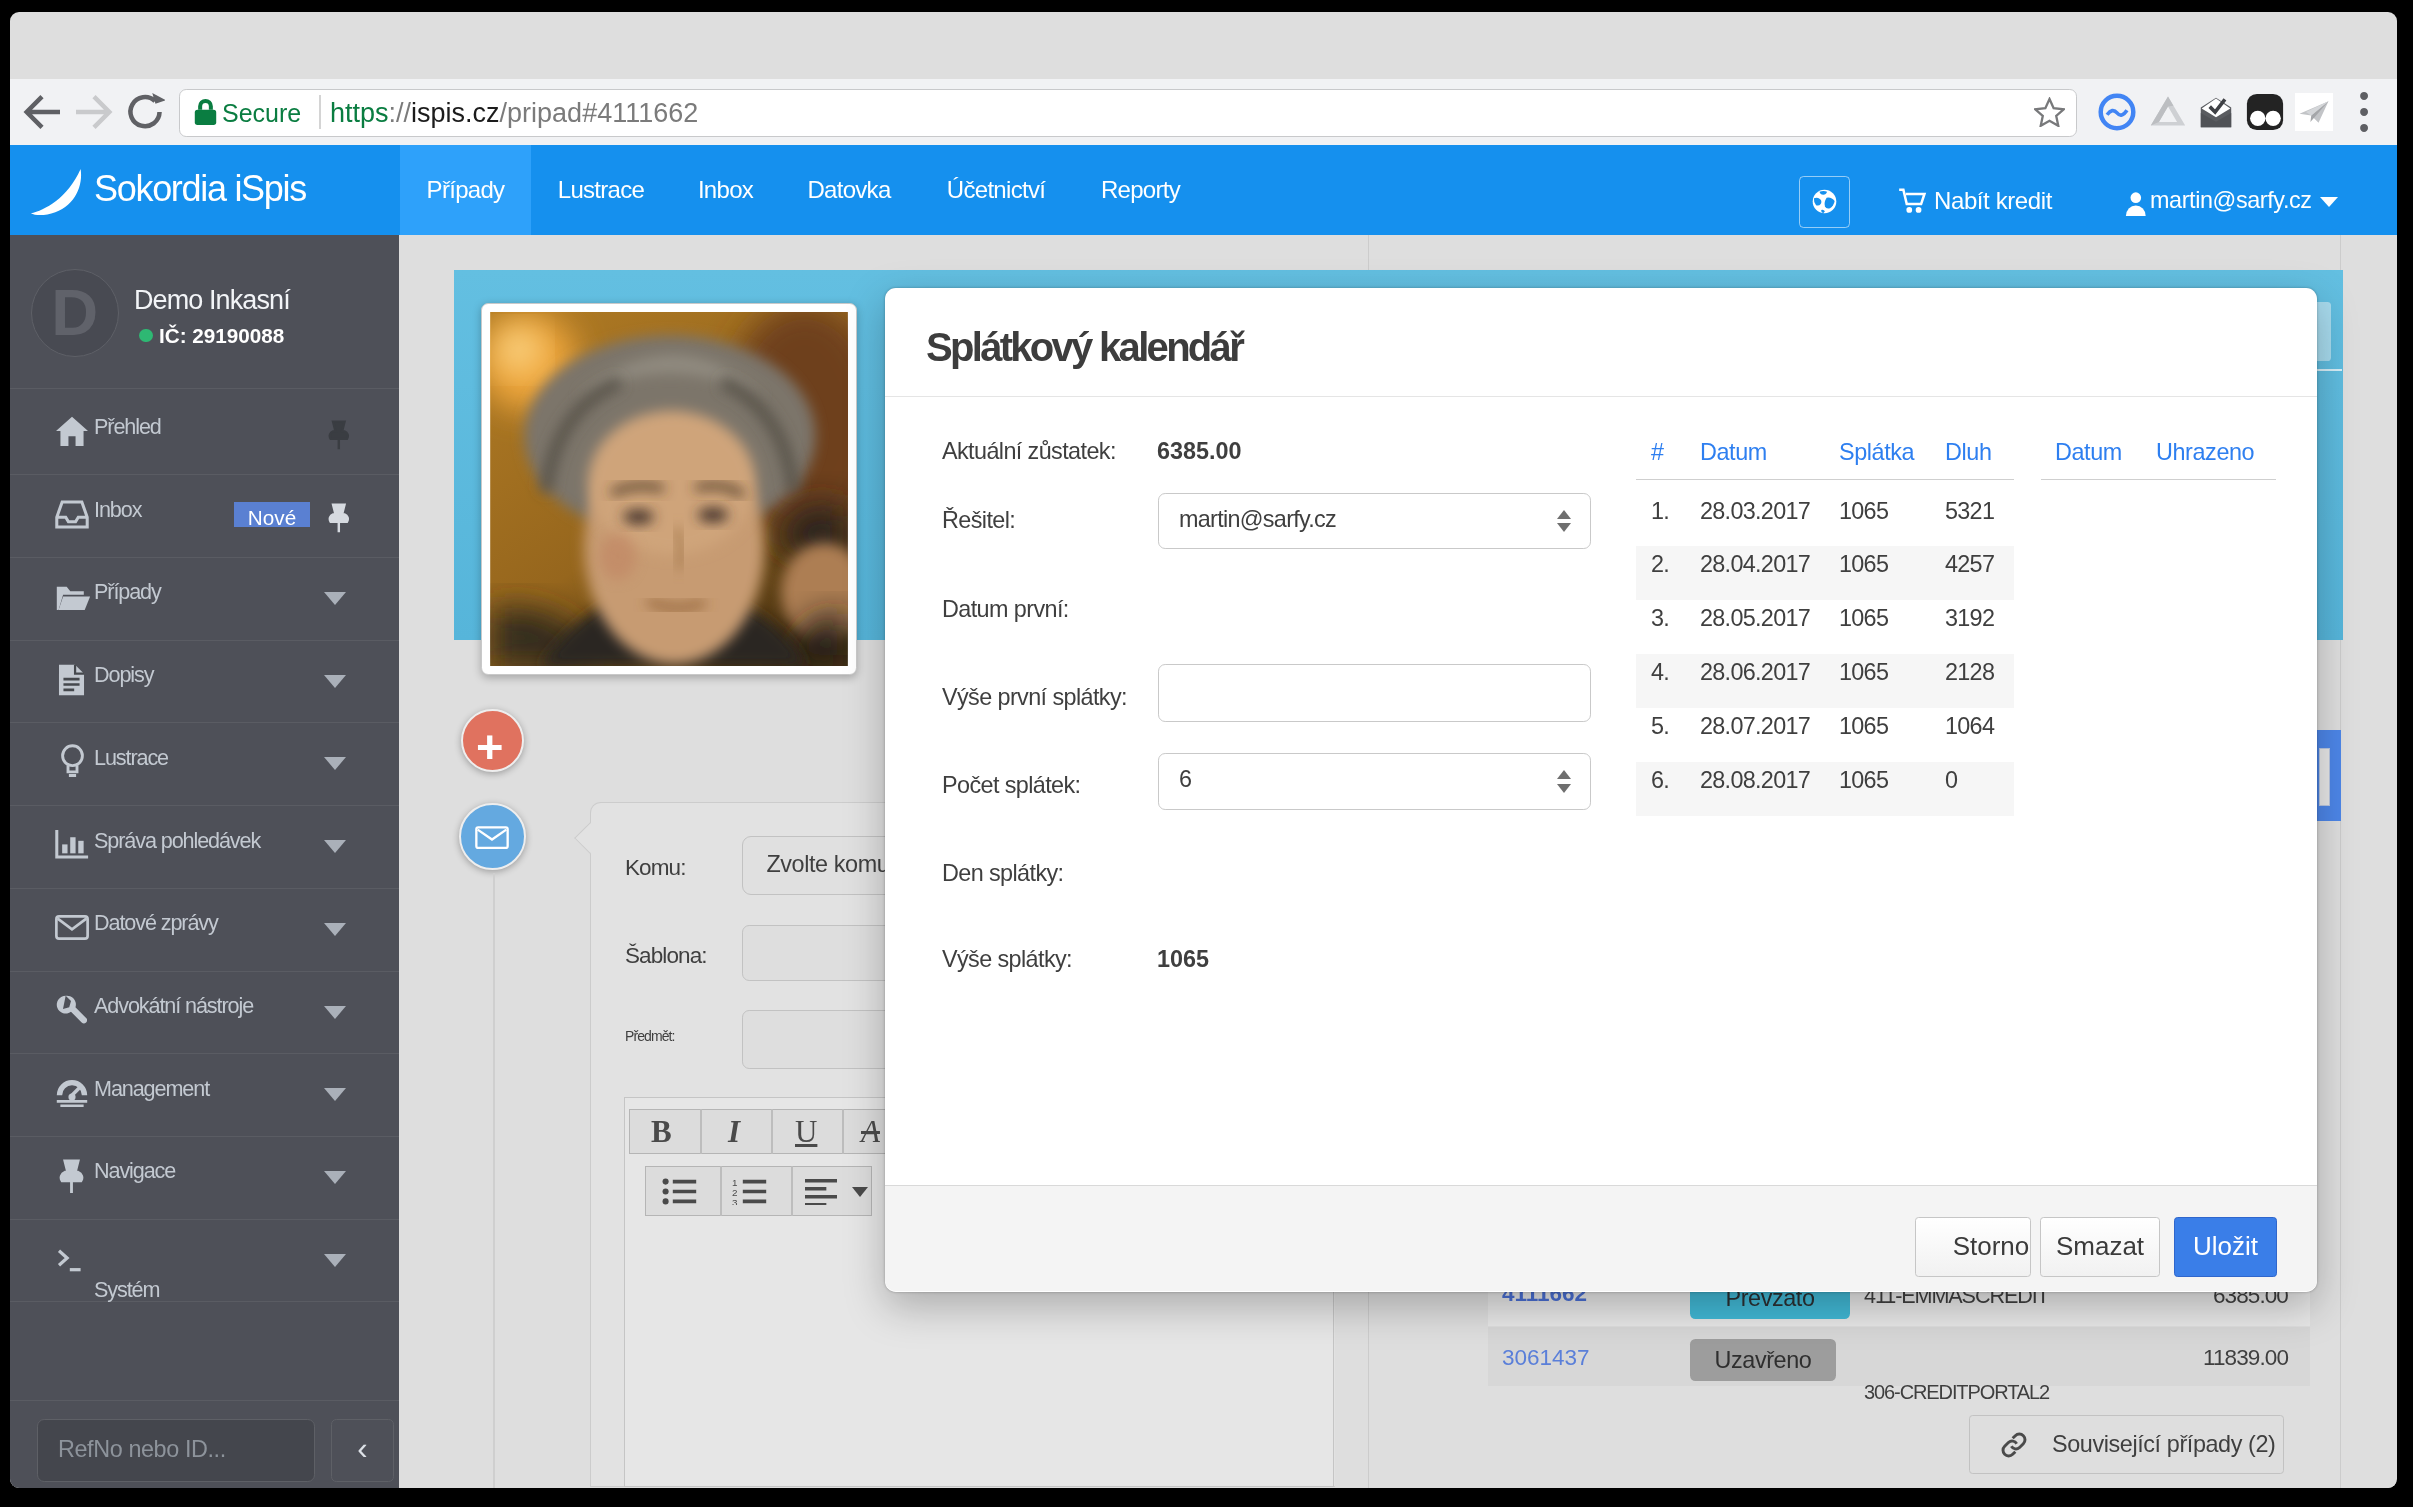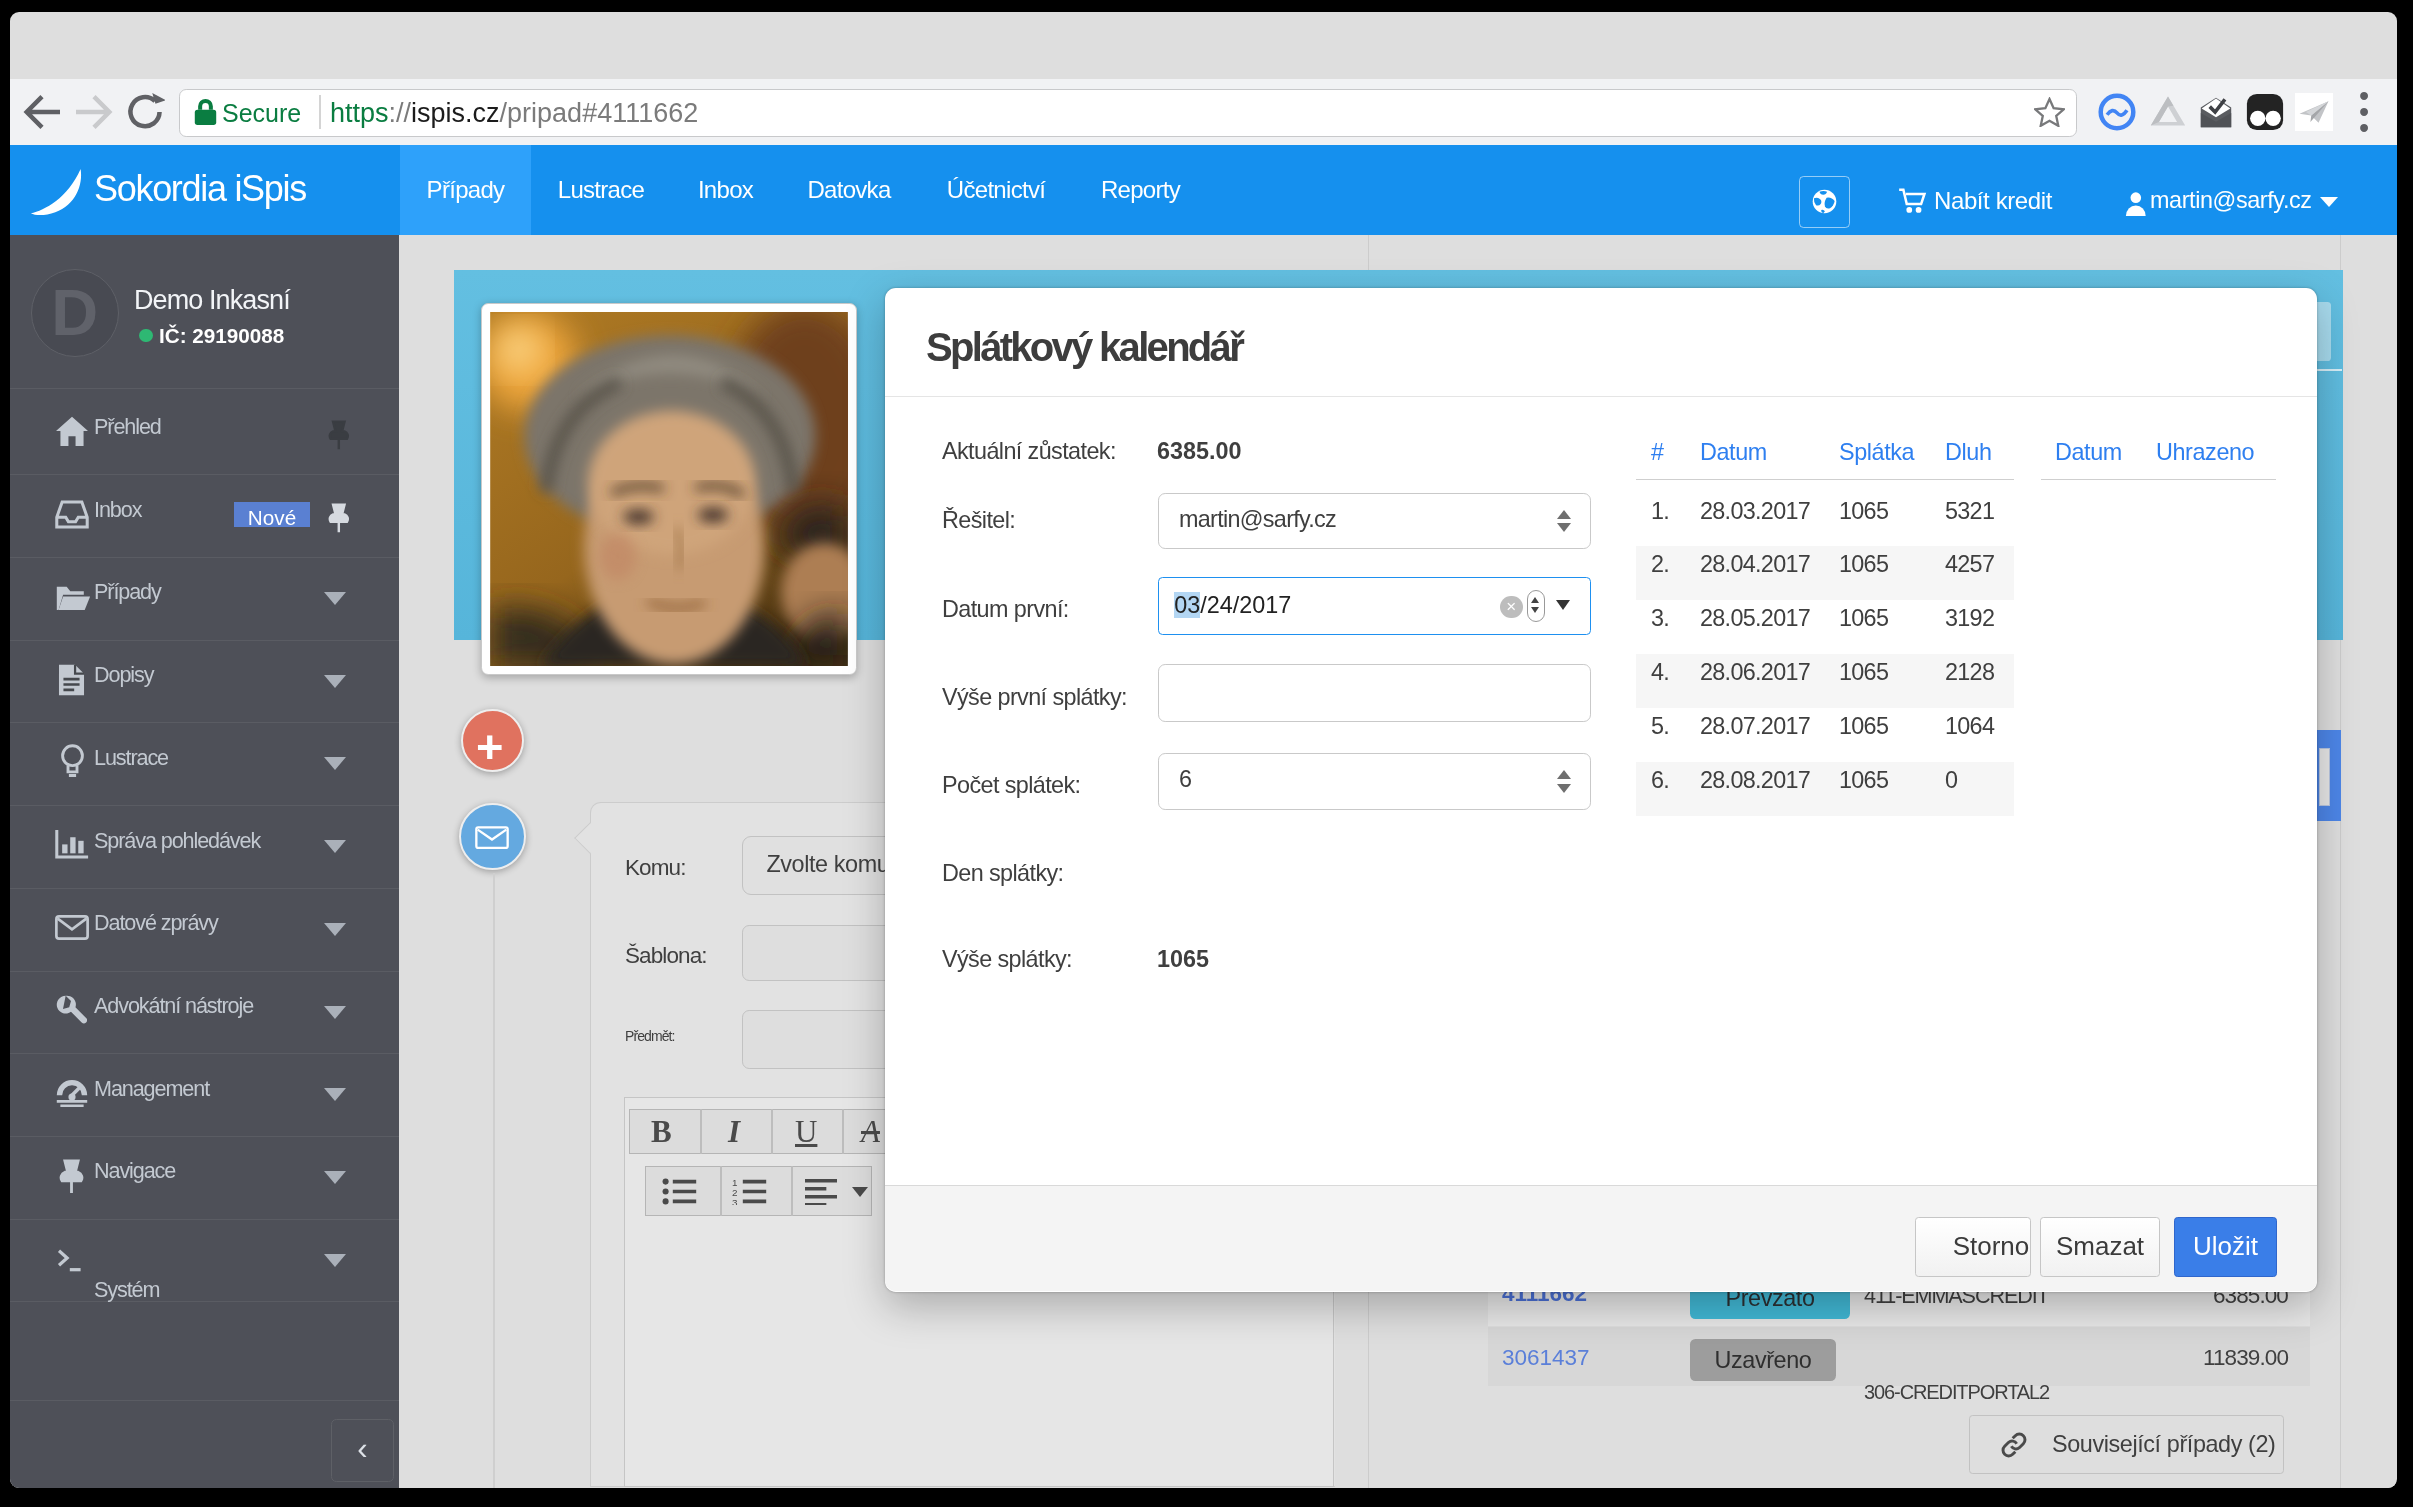--- a/index.html
+++ b/index.html
@@ -246,20 +246,23 @@
     <div class="slabel" style="top:923px;">Navigace</div>
     <div class="scaret" style="top:936px;"></div>
 
     <svg class="abs" style="left:47px; top:1014px;" width="31" height="23.4" viewBox="0 0 34 26">
       <path d="M2 2 L11 10 L2 18" stroke="#c3c9d1" stroke-width="3.6" fill="none"></path>
       <path d="M14 23 h12" stroke="#c3c9d1" stroke-width="3.6"></path>
     </svg>
     <div class="slabel" style="top:1006px;margin-top:36px;">Systém</div>
     <div class="scaret" style="top:1019px;"></div>
 
+    <div class="abs" style="left:27px; top:1184px; width:278px; height:63px; background:#44464d;
+      border:1.8px solid #5e6066; border-radius:7.2px; color:#8d939b; font-size:23.4px; letter-spacing:-0.4px; line-height:59px;
+      padding-left:20px;">RefNo nebo ID...</div>
     <div class="abs" style="left:321px; top:1184px; width:63px; height:63px; background:#4e5058;
       border:1.8px solid #5e6066; border-radius:5.4px; color:#dde1e7; font-size:31px; text-align:center;
       line-height:58px;">‹</div>
   </div>
   <div id="main">
 
     <div class="abs" style="left:55px; top:35px; width:1889px; height:370px; z-index:2;
       background:linear-gradient(#63bfe1,#56b5da);"></div>
 
     <div class="abs" style="left:1885px; top:67px; width:47px; height:59px; background:rgba(255,255,255,0.45); border-radius:3.6px; z-index:3;"></div>
@@ -396,30 +399,20 @@
     <div class="mlabel" style="top:150px;">Aktuální zůstatek:</div>
     <div class="abs" style="left:272px; top:150px; font-size:23.4px; font-weight:bold; color:#3f3f3f;">6385.00</div>
 
     <div class="mlabel" style="top:219px;">Řešitel:</div>
     <div class="minput" style="top:205px; height:56px;">
       <div class="abs" style="left:20px; top:12.6px; font-size:23.4px; letter-spacing:-0.7px; color:#3f3f3f;">martin@sarfy.cz</div>
       <div class="spin"></div>
     </div>
 
     <div class="mlabel" style="top:308px;">Datum první:</div>
-    <div class="minput" style="top:289px; height:58px; border:1.8px solid #1e90f0; border-radius:4.5px;">
-      <div class="abs" style="left:15.3px; top:14.4px; font-size:23.4px; color:#222;"><span style="background:#b3d6f3;">03</span>/24/2017</div>
-      <div class="abs" style="left:341px; top:18px; width:22.5px; height:22.5px; border-radius:50%; background:#bdbdbd;
-        color:#fff; font-size:17px; text-align:center; line-height:21.6px;">×</div>
-      <div class="abs" style="left:368px; top:12.6px; width:18px; height:31.5px; border:1.8px solid #999; border-radius:9px;">
-        <div class="abs" style="left:2.7px; top:5.4px; border-left:4.5px solid transparent; border-right:4.5px solid transparent; border-bottom:6.3px solid #444;"></div>
-        <div class="abs" style="left:2.7px; top:16px; border-left:4.5px solid transparent; border-right:4.5px solid transparent; border-top:6.3px solid #444;"></div>
-      </div>
-      <div class="abs" style="left:397px; top:22.5px; border-left:7.2px solid transparent; border-right:7.2px solid transparent; border-top:10.8px solid #333;"></div>
-    </div>
 
     <div class="mlabel" style="top:396px;">Výše první splátky:</div>
     <div class="minput" style="top:376px; height:58px;"></div>
 
     <div class="mlabel" style="top:484px;">Počet splátek:</div>
     <div class="minput" style="top:465px; height:57px;">
       <div class="abs" style="left:20px; top:12.6px; font-size:23.4px; color:#3f3f3f;">6</div>
       <div class="spin"></div>
     </div>
 

